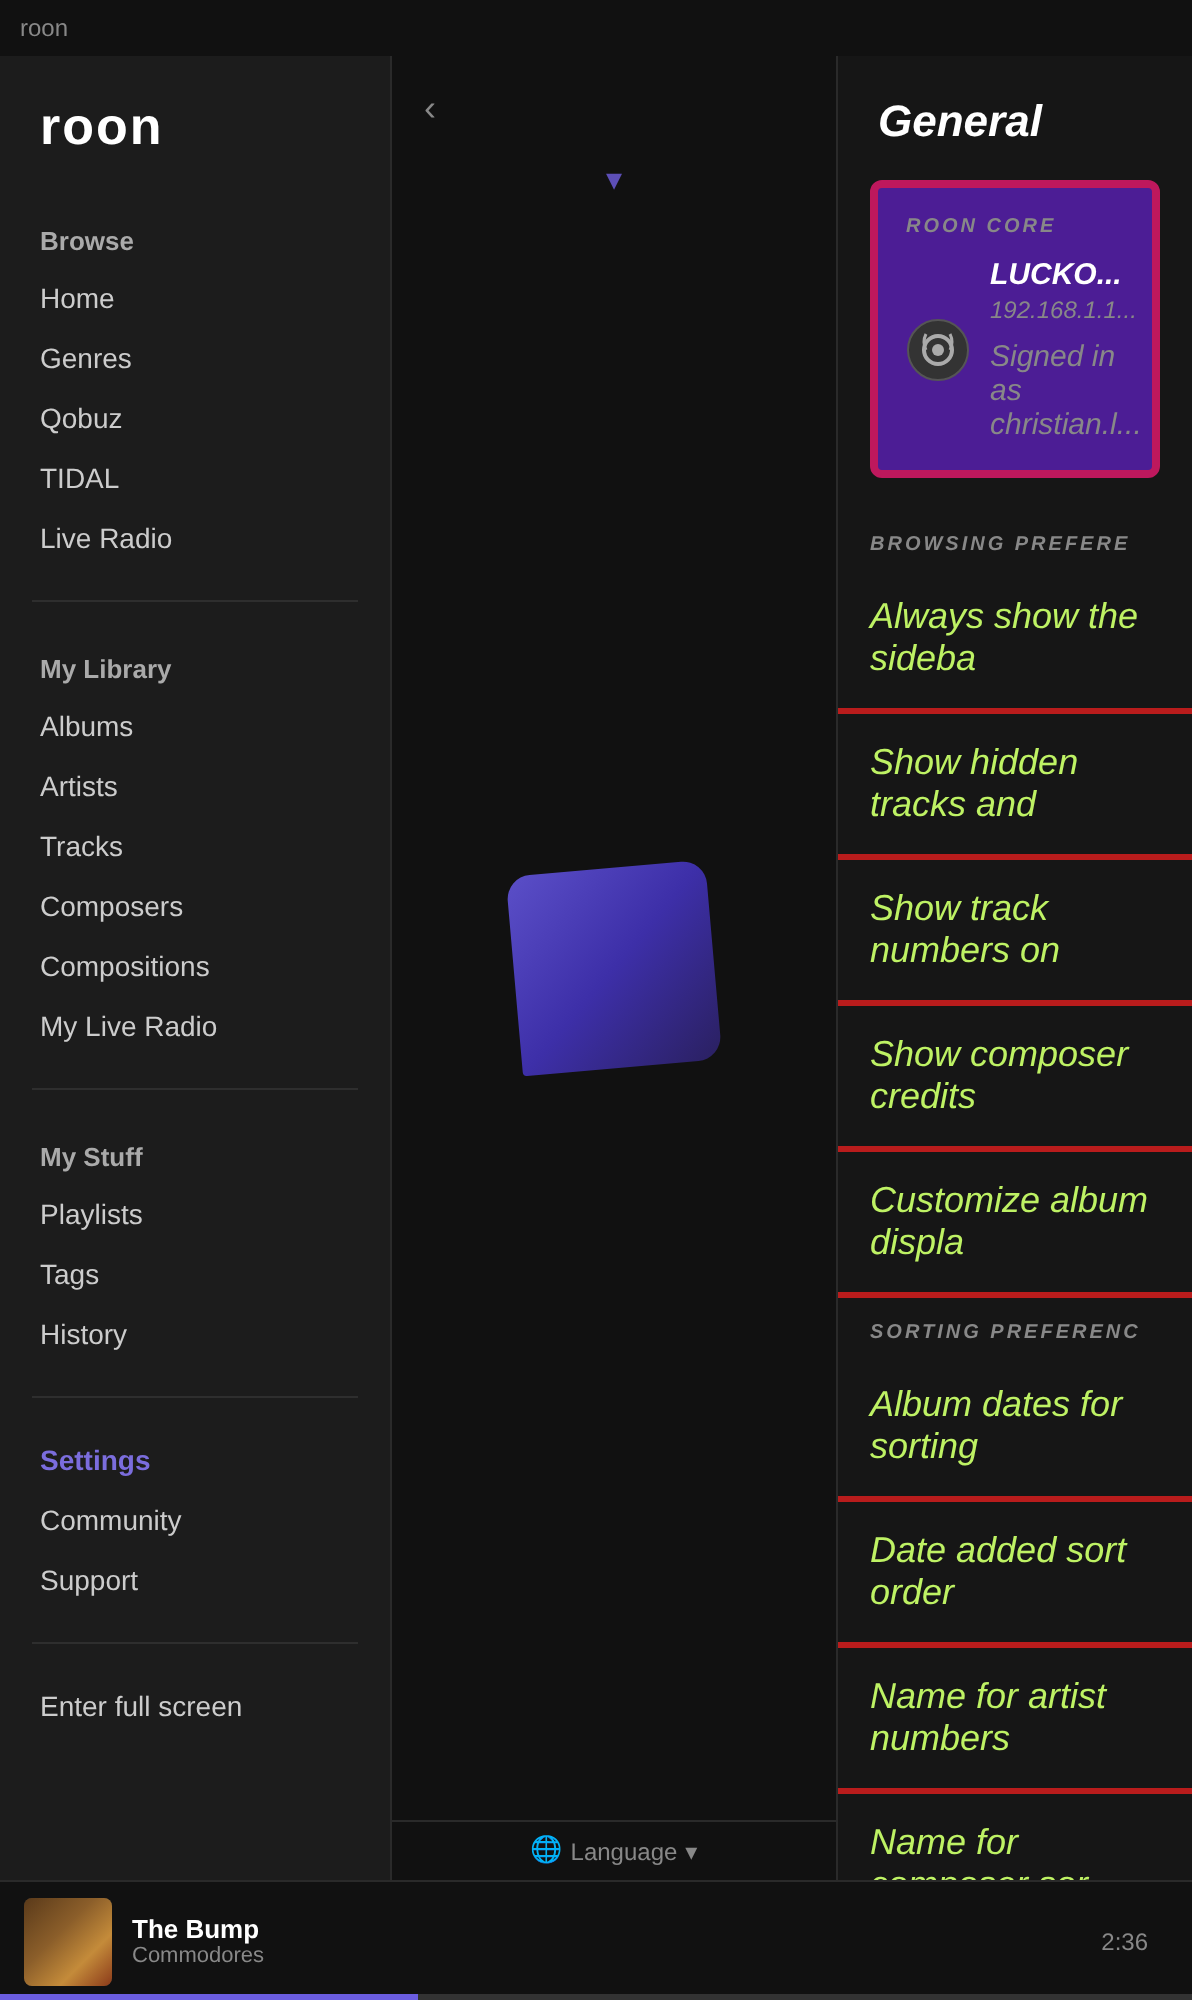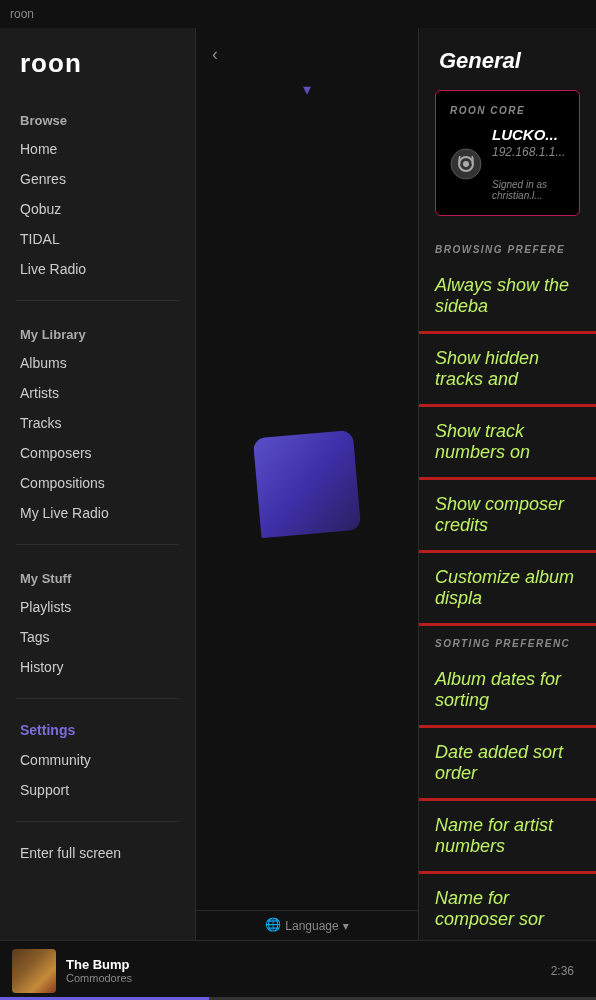--- a/index.html
+++ b/index.html
@@ -150,22 +150,22 @@
     .settings-title {
       font-size: 22px;
       font-weight: 600;
       color: #fff;
       padding: 20px 20px 16px 20px;
     }
 
     
     .roon-core-card {
       margin: 0 16px 16px 16px;
-      background: #000000;
-      border: 1px solid #be185d;
+      background: #4c1d95;
+      border: 4px solid #be185d;
       border-radius: 6px;
       padding: 14px;
     }
 
     .roon-core-label {
       font-size: 10px;
       font-weight: 700;
       letter-spacing: 1.5px;
       color: #888;
       margin-bottom: 10px;
@@ -190,23 +190,23 @@
       color: #fff;
     }
 
     .core-ip {
       font-size: 12px;
       color: #888;
       margin-top: 2px;
     }
 
     .core-signed-in {
-      font-size: 10px;
-      color: #888;
-      margin-top: 20px;
+      font-size: 15px;
+      color: #888;
+      margin-top: 8px;
     }
 
     
     .settings-section-header {
       font-size: 10px;
       font-weight: 700;
       letter-spacing: 1.5px;
       color: #888;
       padding: 12px 16px 6px 16px;
     }

